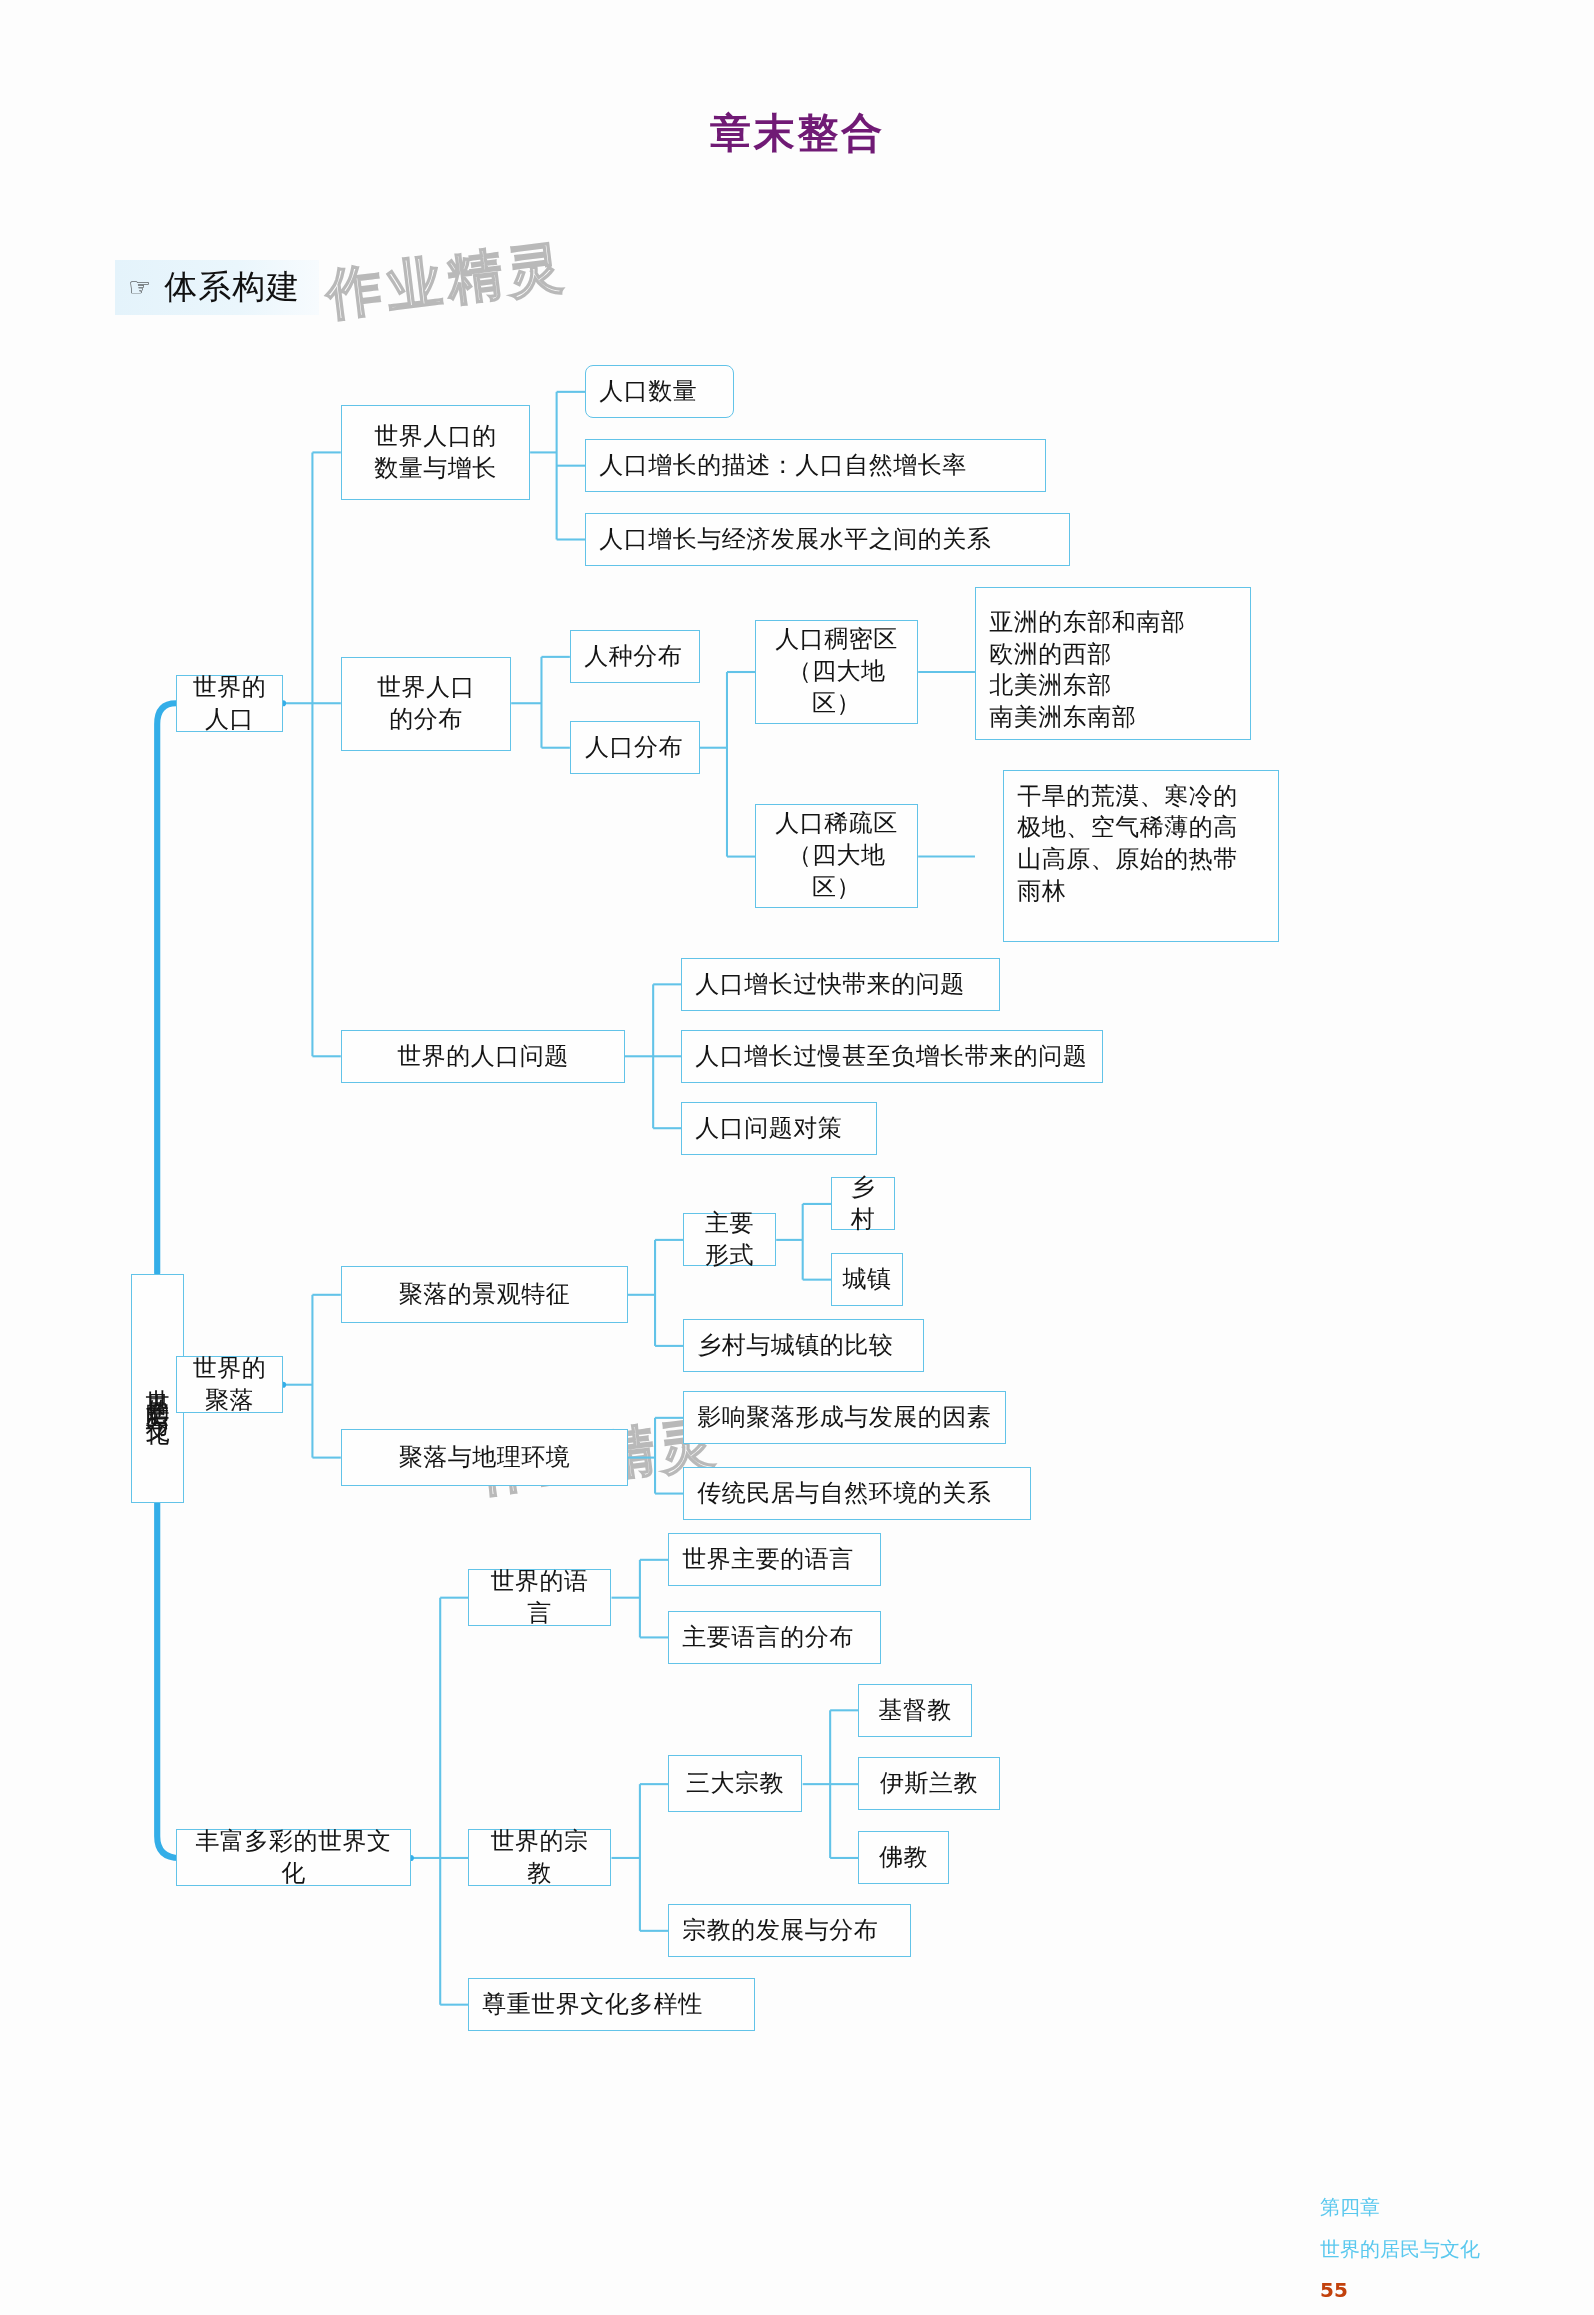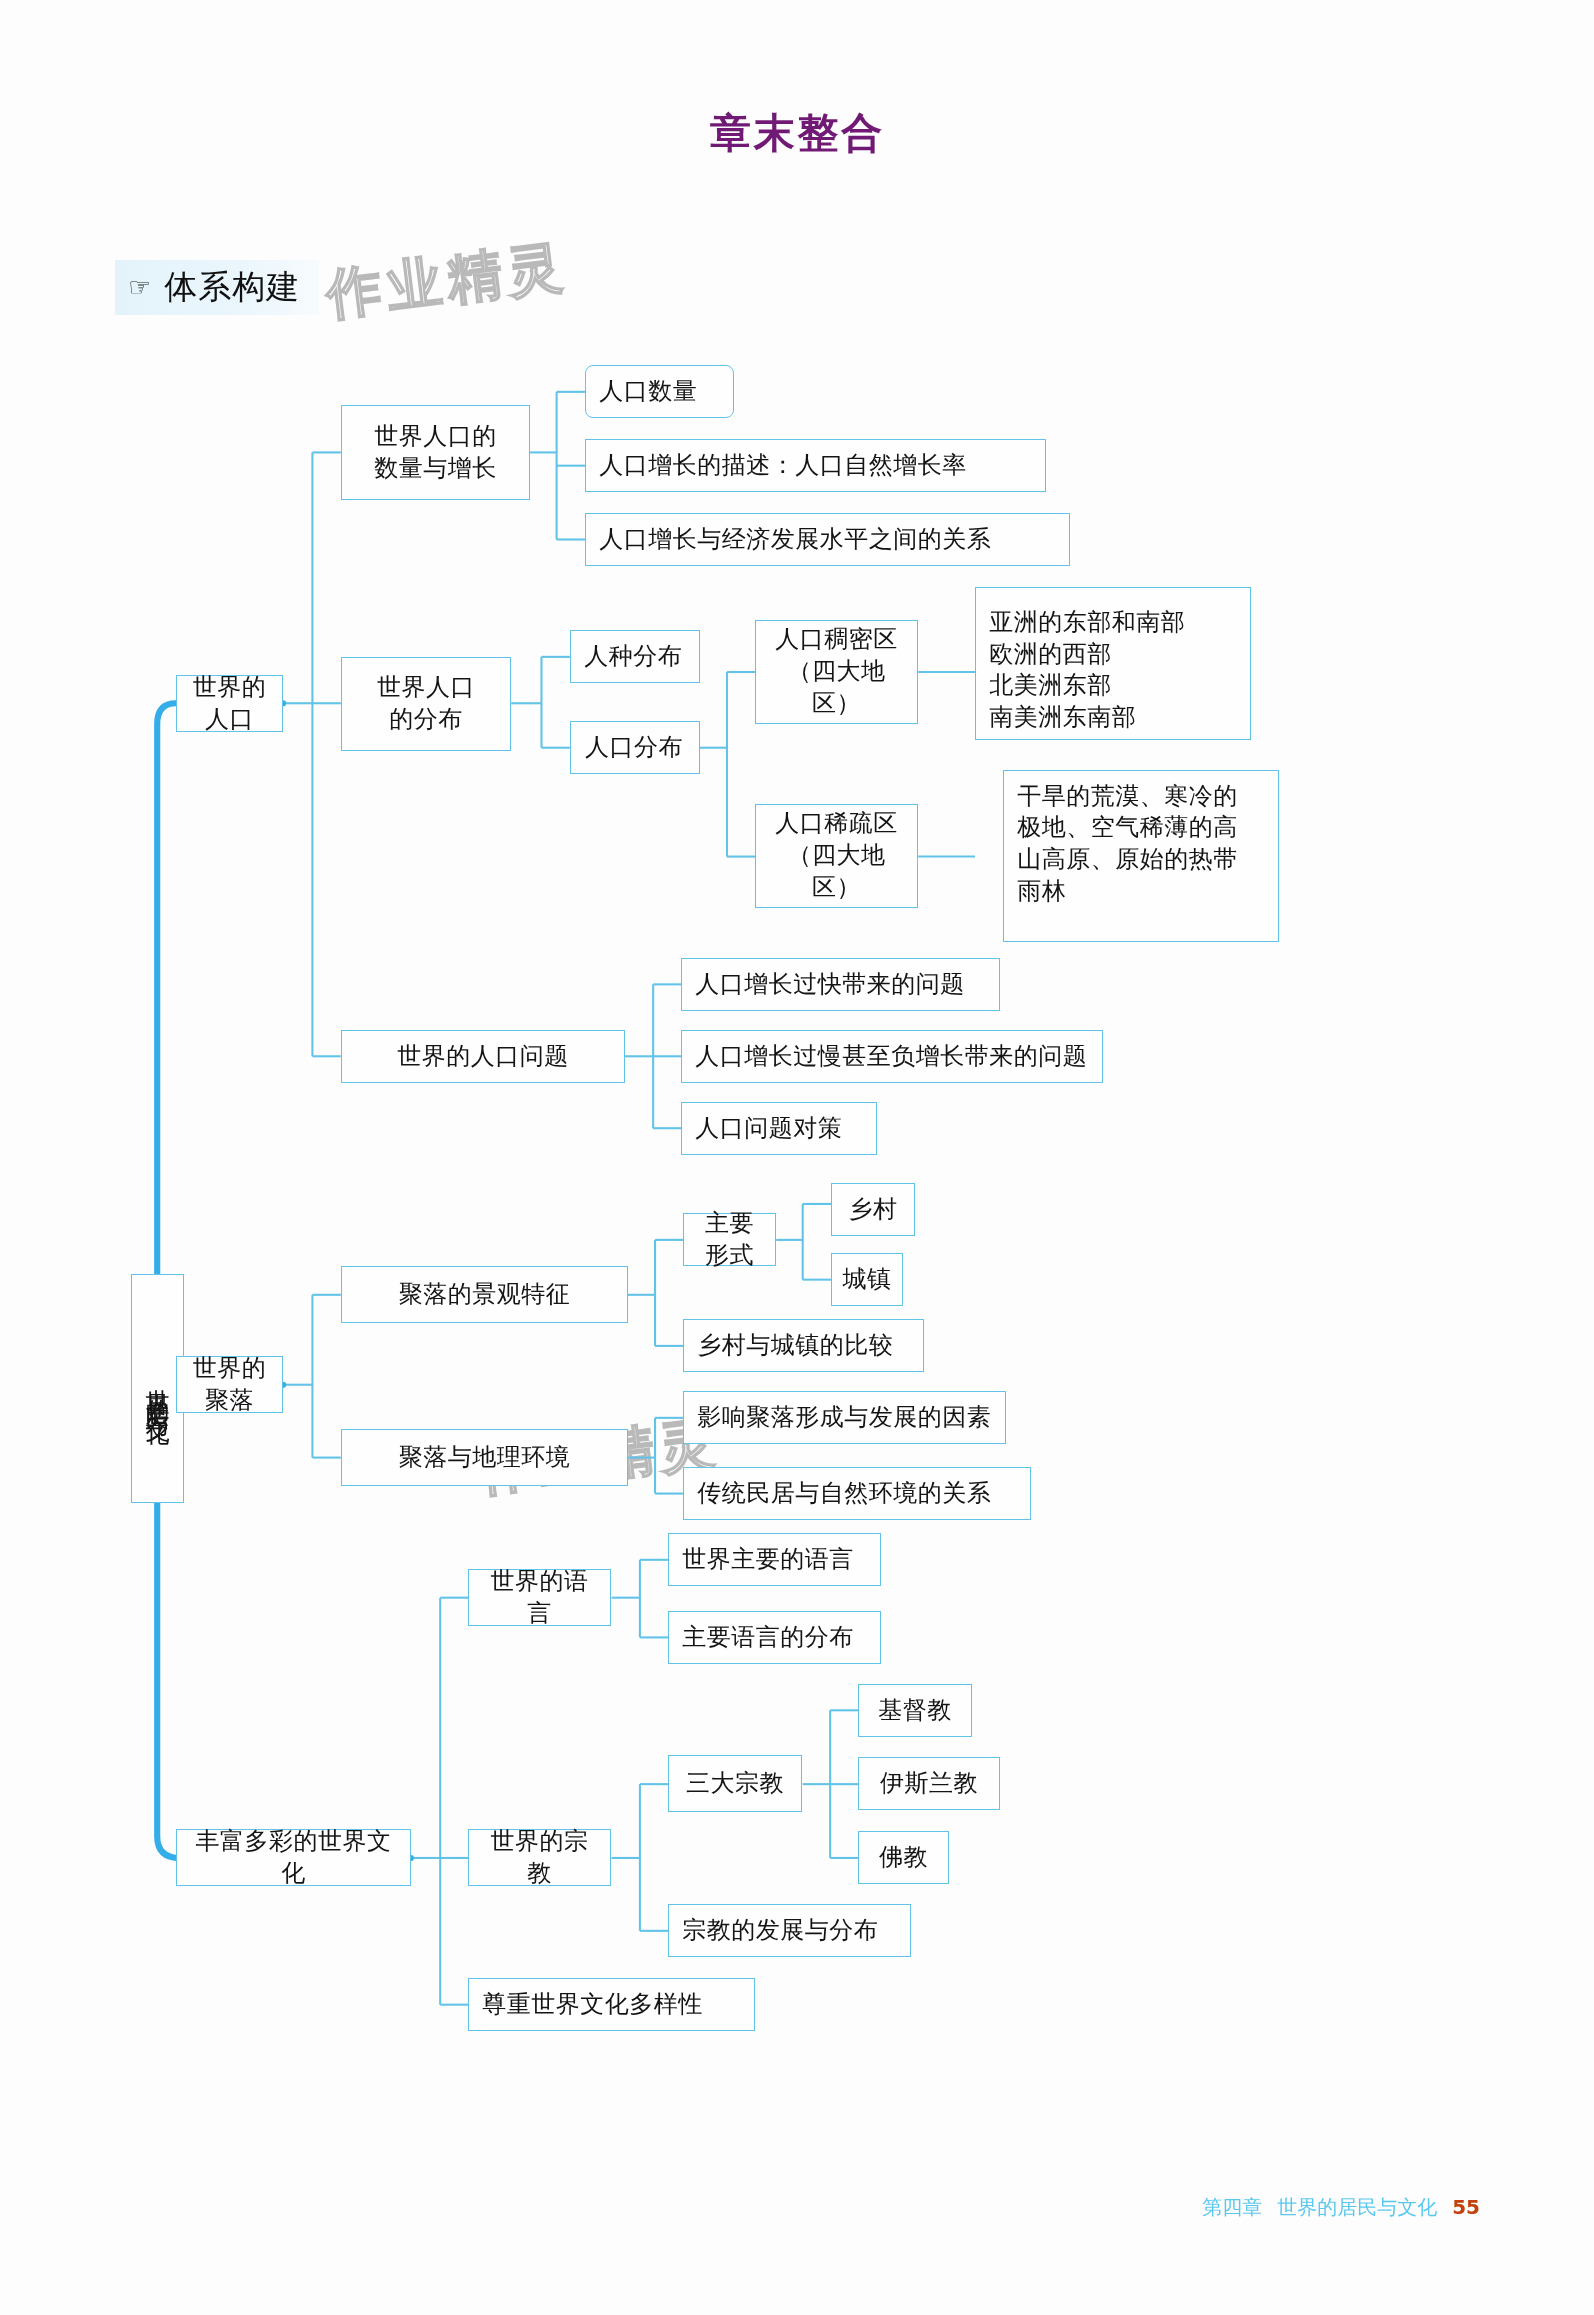--- a/index.html
+++ b/index.html
@@ -118,20 +118,21 @@
   
   #footer {
     position: absolute;
     right: 115px;
     top: 2194px;
     display: flex;
     align-items: baseline;
     gap: 15px;
     font-family: "DejaVu Sans", "Liberation Sans", sans-serif;
     color: #5AC8EE;
+    flex-direction: column;
   }
   #footer .chapter { font-size: 20px; }
   #footer .title { font-size: 20px; }
   #footer .pageno { font-size: 20px; font-weight: bold; color: #c2410c; }
 </style>
 </head>
 <body>
 
 <div class="page">
 
@@ -268,21 +269,21 @@
 
     <div class="node left-align" style="left:681px; top:958px; width:319px; height:53px;">人口增长过快带来的问题</div>
     <div class="node left-align" style="left:681px; top:1030px; width:422px; height:53px;">人口增长过慢甚至负增长带来的问题</div>
     <div class="node left-align" style="left:681px; top:1102px; width:196px; height:53px;">人口问题对策</div>
 
     <div class="node" style="left:176px; top:1356px; width:107px; height:57px;">世界的聚落</div>
 
     <div class="node" style="left:341px; top:1266px; width:287px; height:57px;">聚落的景观特征</div>
 
     <div class="node" style="left:683px; top:1213px; width:93px; height:53px;">主要形式</div>
-    <div class="node" style="left:831px; top:1177px; width:84px; height:53px;margin-top:6px;">乡村</div>
+    <div class="node" style="left:831px; top:1177px; width:64px; height:53px;">乡村</div>
     <div class="node" style="left:831px; top:1253px; width:72px; height:53px;">城镇</div>
 
     <div class="node left-align" style="left:683px; top:1319px; width:241px; height:53px;">乡村与城镇的比较</div>
 
     <div class="node" style="left:341px; top:1429px; width:287px; height:57px;">聚落与地理环境</div>
 
     <div class="node left-align" style="left:683px; top:1391px; width:323px; height:53px;">影响聚落形成与发展的因素</div>
     <div class="node left-align" style="left:683px; top:1467px; width:348px; height:53px;">传统民居与自然环境的关系</div>
 
     <div class="node" style="left:176px; top:1829px; width:235px; height:57px;">丰富多彩的世界文化</div>

